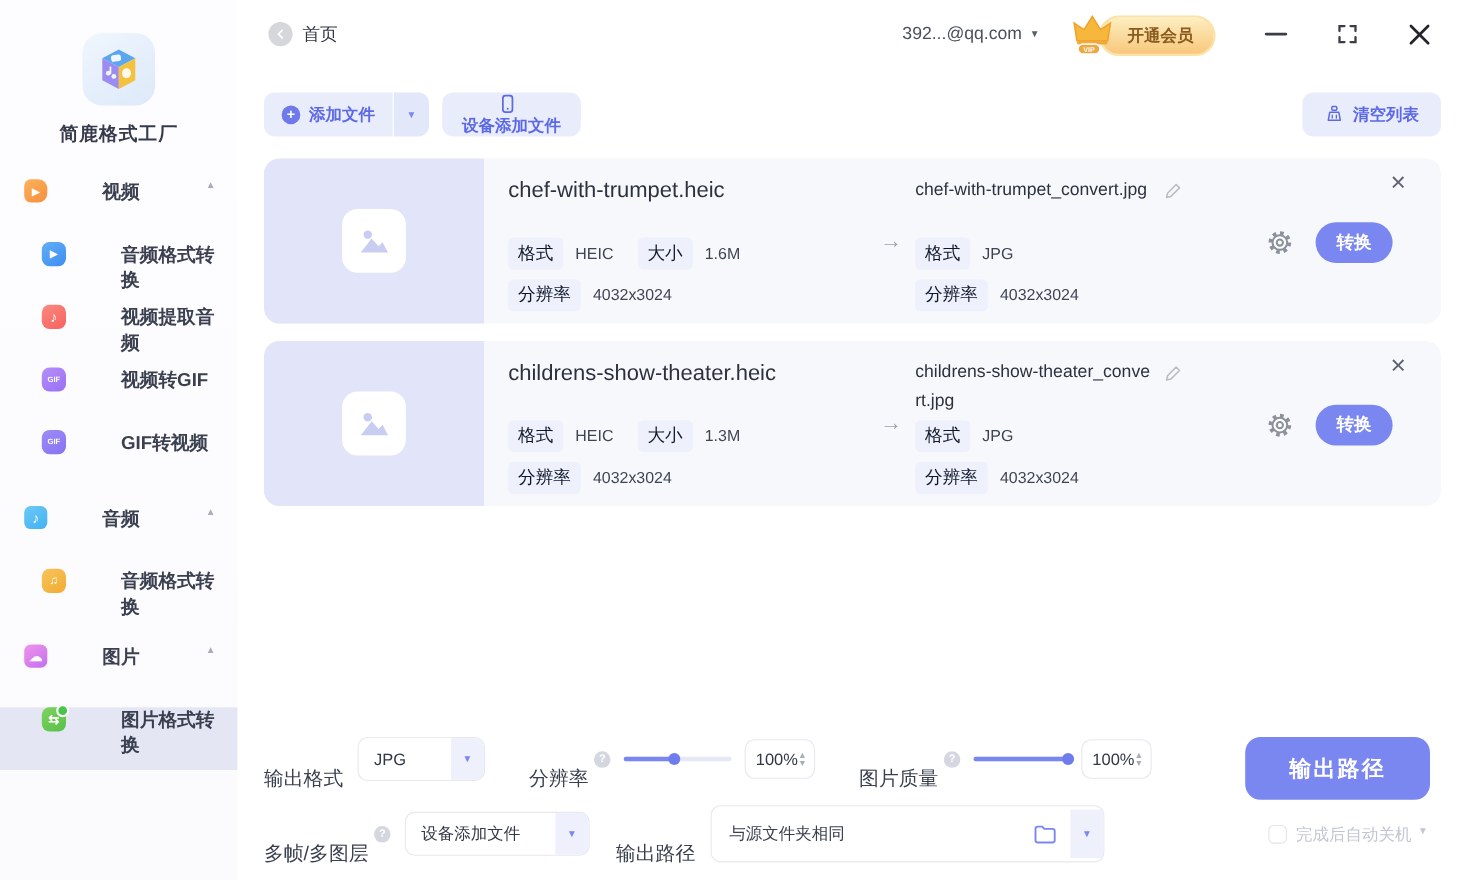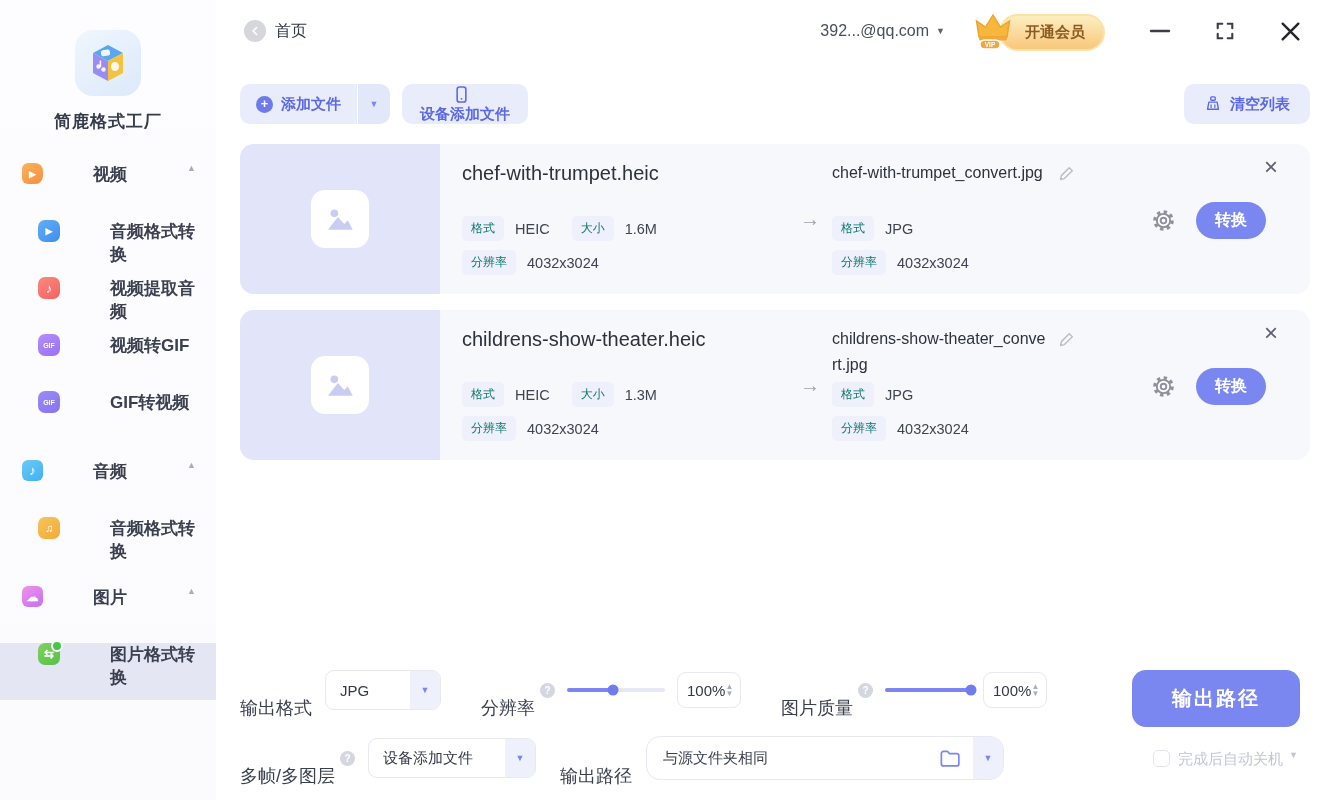--- a/index.html
+++ b/index.html
@@ -81,21 +81,21 @@
     display:flex; position:relative; }
   .thumb { width:200px; height:150px; flex:none; background:#e2e4f9;
     border-radius:14px 0 0 14px; display:grid; place-items:center; }
   .thumb-ic { width:58px; height:58px; background:#fff; border-radius:14px;
     display:grid; place-items:center; }
   .src-col { width:348px; flex:none; padding:16px 0 0 22px; }
   .fname { font-size:20px; color:#2c313d; line-height:26px; min-height:56px;
     width:280px; word-break:break-all; }
   .tag-row { display:flex; align-items:center; }
   .tag-row + .tag-row { margin-top:9px; }
-  .tag { background:#eef0fb; color:#0f766e; font-size:12px; padding:4px 9px;
+  .tag { background:#eef0fb; color:#0f172a; font-size:16px; padding:4px 9px;
     border-radius:5px; margin-right:11px; flex:none; }
   .tval { font-size:14.5px; color:#3f4452; margin-right:22px; }
   .arrow-col { width:44px; flex:none; display:grid; place-items:center;
     color:#9ba0ac; font-size:20px; }
   .out-col { flex:1; padding:16px 0 0 0; }
   .out-name-wrap { display:flex; align-items:flex-start; min-height:56px; }
   .out-name { font-size:16px; color:#2c313d; line-height:26px; width:218px; word-break:break-all; }
   .edit-ic { margin:5px 0 0 8px; }
   .x-close { position:absolute; top:10px; right:26px; width:26px; height:26px;
     display:grid; place-items:center; color:#5d6270; font-size:24px; line-height:0; }
@@ -124,21 +124,21 @@
   .slider.q { width:86px; }
   .sl-fill { height:100%; background:#7b87f0; border-radius:2px; }
   .sl-knob { position:absolute; top:50%; transform:translate(-50%,-50%); width:11px; height:11px;
     border-radius:50%; background:#6f7cee; }
   .spin { width:64px; height:36px; border:1px solid #e7e8f0; border-radius:9px; background:#fff;
     display:flex; align-items:center; justify-content:space-between; padding:0 7px 0 9px;
     font-size:15px; color:#333846; flex:none; }
   .spin-arrows { display:flex; flex-direction:column; color:#a9adbb; font-size:8px; line-height:7px; }
   .gap40 { width:40px; flex:none; }
   .gap24 { width:24px; flex:none; }
-  .path-field { width:358px; height:44px; border:1px solid #e7e8f0; border-radius:14px; background:#fff;
+  .path-field { width:358px; height:52px; border:1px solid #e7e8f0; border-radius:9px; background:#fff;
     display:flex; align-items:center; overflow:hidden; margin-left:14px; flex:none; }
   .path-field .val { flex:1; padding:0 16px; font-size:15px; color:#3a3f4e; }
   .path-field .folder { margin-right:12px; display:grid; place-items:center; }
   .path-field .caret-seg { height:44px; }
   .convert-all { position:absolute; right:26px; top:0; width:168px; height:57px; border:none;
     border-radius:14px; background:#7b87f0; color:#fff; font-size:20px; font-weight:bold;
     letter-spacing:2px; display:grid; place-items:center; }
   .shutdown { position:absolute; right:28px; top:80px; display:flex; 
     color:#c3c6d2; font-size:15px; }
   .checkbox { width:17px; height:17px; border:1.5px solid #e3e5ec; border-radius:5px;

